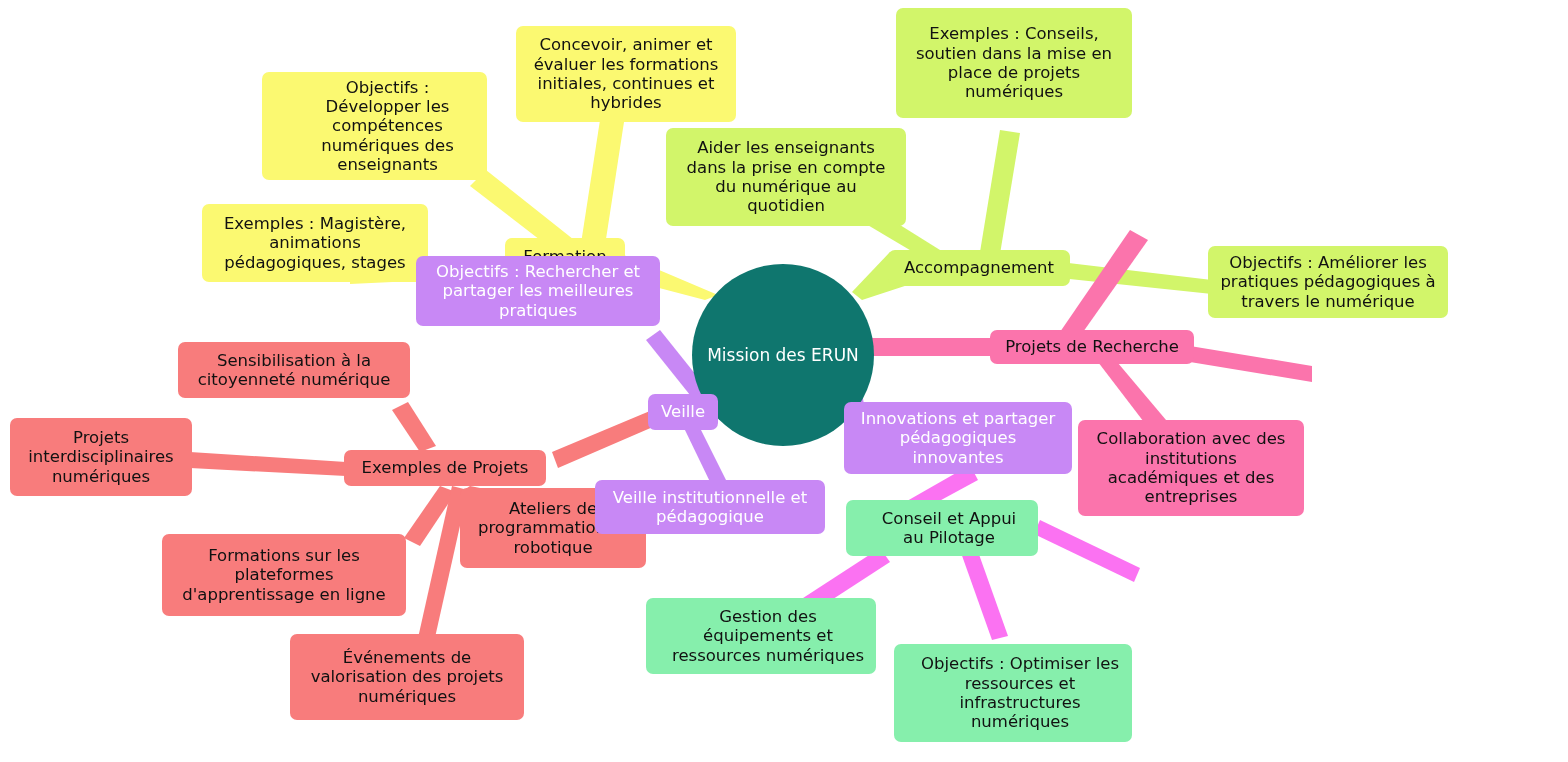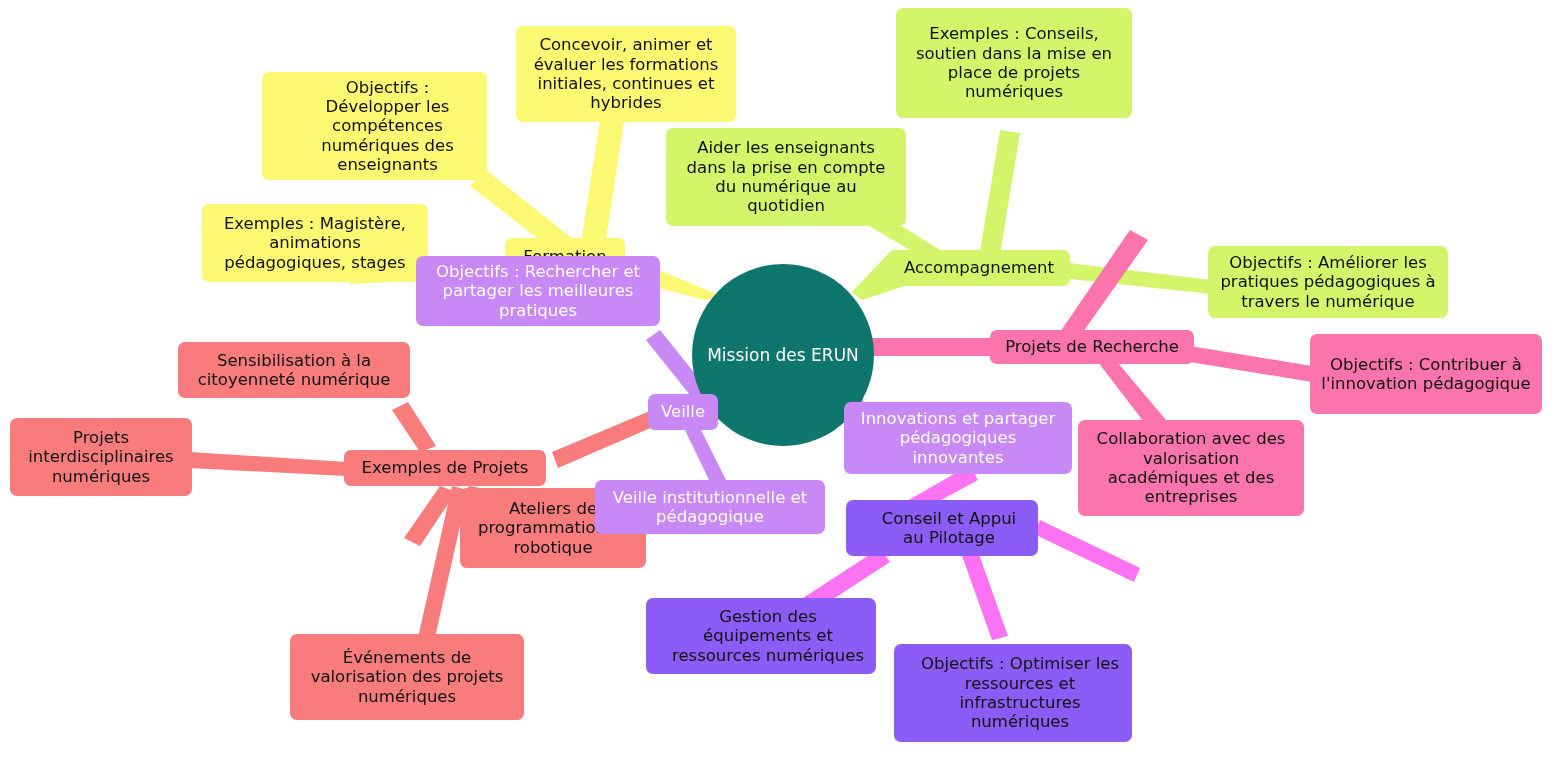--- a/index.html
+++ b/index.html
@@ -13,21 +13,21 @@
   .node span{display:block;width:100%;}
   
   .node::after{content:"";position:absolute;left:4px;right:-6px;bottom:-6px;
                height:6px;border-radius:2px;background:var(--sh);z-index:-1;}
   .center{position:absolute;border-radius:50%;background:#0f766e;color:#fff;
           display:flex;align-items:center;justify-content:center;
           font-size:17px;text-align:center;}
   .yellow {background:#fbf971; --sh:#b3b3e6;}
   .green  {background:#d2f56a; --sh:#b8a8e0;}
   .pink   {background:#fb74ac; --sh:#bdf3de;}
-  .magenta{background:#8b5cf6;padding-left:24px; --sh:#c1f3b8;}
+  .magenta{background:#86efac;padding-left:24px; --sh:#c1f3b8;}
   .salmon {background:#f87c7c; --sh:#c8f6f6;}
   .violet {background:#c888f5; --sh:#c7f0b5; color:#ffffff;}
 </style>
 </head>
 <body>
 
 <div id="stage">
 
   <svg id="links" viewBox="0 0 1568 762" preserveAspectRatio="none">
 
@@ -97,26 +97,23 @@
 
   <div class="node green" style="left:1208px;top:246px;width:240px;height:72px;">
     <span>Objectifs : Améliorer les pratiques pédagogiques à travers le numérique</span>
   </div>
 
 
   <div class="node pink" style="left:990px;top:330px;width:204px;height:34px;">
     <span>Projets de Recherche</span>
   </div>
 
-  <div class="node pink" style="left:1310px;top:334px;width:232px;height:80px;">
-    <span>Objectifs : Contribuer à l'innovation pédagogique</span>
-  </div>
 
   <div class="node pink" style="left:1078px;top:420px;width:226px;height:96px;">
-    <span>Collaboration avec des valorisation académiques et des entreprises</span>
+    <span>Collaboration avec des institutions académiques et des entreprises</span>
   </div>
 
   <div class="node magenta" style="left:846px;top:500px;width:192px;height:56px;">
     <span>Conseil et Appui au Pilotage</span>
   </div>
 
 
   <div class="node magenta" style="left:646px;top:598px;width:230px;height:76px;">
     <span>Gestion des équipements et ressources numériques</span>
   </div>
@@ -134,20 +131,23 @@
   </div>
 
   <div class="node salmon" style="left:344px;top:450px;width:202px;height:36px;">
     <span>Exemples de Projets</span>
   </div>
 
   <div class="node salmon" style="left:460px;top:488px;width:186px;height:80px;">
     <span>Ateliers de programmation et robotique</span>
   </div>
 
+  <div class="node salmon" style="left:162px;top:534px;width:244px;height:82px;">
+    <span>Formations sur les plateformes d'apprentissage en ligne</span>
+  </div>
 
   <div class="node salmon" style="left:290px;top:634px;width:234px;height:86px;">
     <span>Événements de valorisation des projets numériques</span>
   </div>
 
   <div class="node violet" style="left:416px;top:256px;width:244px;height:70px;">
     <span>Objectifs : Rechercher et partager les meilleures pratiques</span>
   </div>
 
   <div class="node violet" style="left:648px;top:394px;width:70px;height:36px;">

